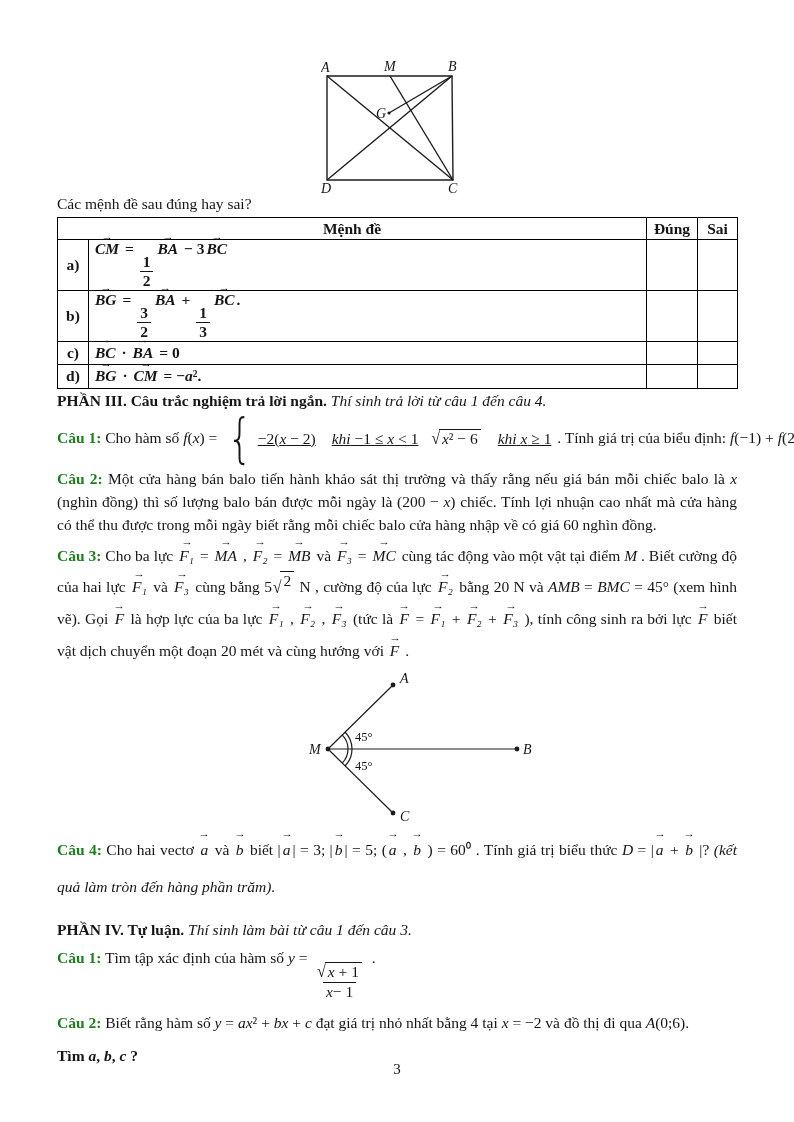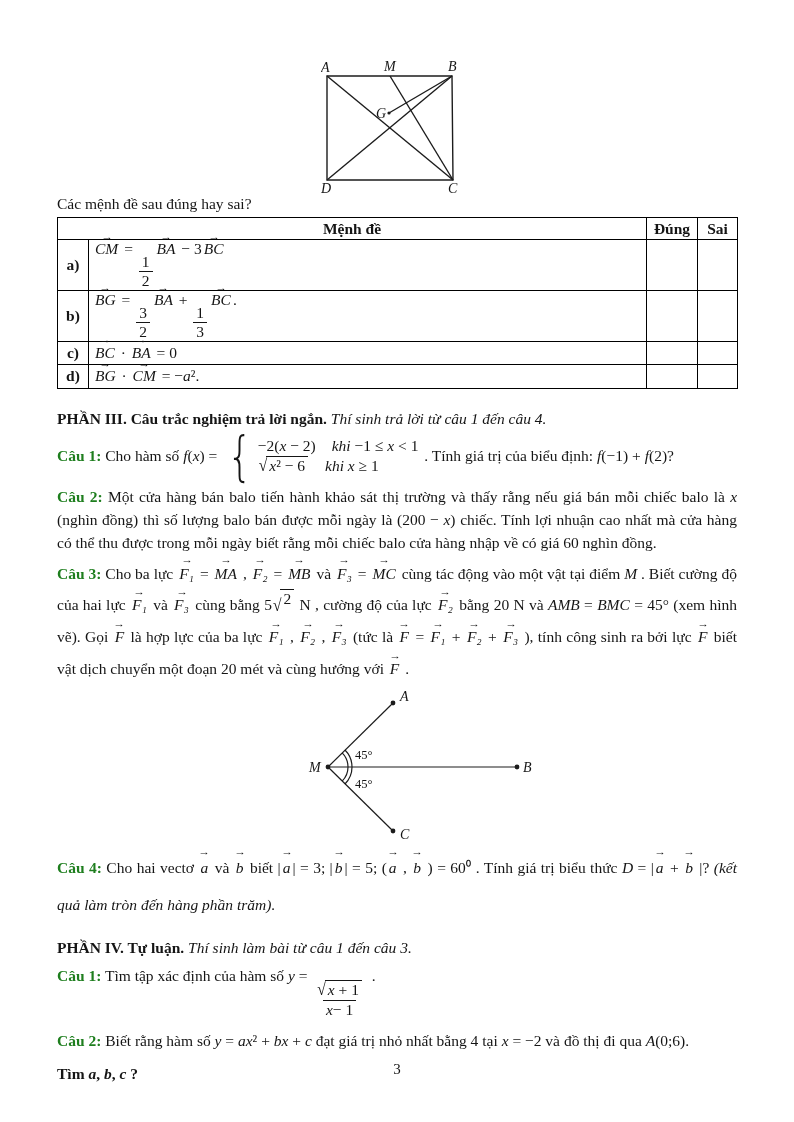--- a/index.html
+++ b/index.html
@@ -20,32 +20,32 @@
   .tk-frac{display:inline-flex;flex-direction:column;align-items:center;
     vertical-align:-0.85em;line-height:1.15;margin:0 2px;}
   .fr-n,.fr-d{display:inline-flex;justify-content:center;padding:0 3px;}
   .fr-d{border-top:1.3px solid #151515;}
   .tk-sqrt{display:inline-flex;align-items:flex-start;margin:0 1px;}
   .rs{font-style:normal;transform:scaleY(1.12);margin-right:-1px;}
   .rc{border-top:1.3px solid #151515;padding:0 3px;line-height:1.2;}
   .tk-cases{display:inline-flex;align-items:center;vertical-align:middle;margin:0 2px;}
   .brace{font-size:3.4em;font-weight:250;line-height:0.8;margin-right:1px;
     font-family:"DejaVu Sans",sans-serif;transform:scaleX(0.75);}
-  .crows{display:inline-flex;flex-direction:column;gap:1px;}
+  .crows{display:inline-flex;flex-direction:row;gap:12px;text-decoration:underline;}
   .crow{display:flex;gap:16px;align-items:center;}
   
   .fig{display:block;}
   .figlabel{font-family:"Liberation Serif",serif;font-style:italic;font-size:14px;fill:#151515;}
   .figangle{font-family:"Liberation Serif",serif;font-style:normal;font-size:12.5px;fill:#151515;}
   
   table.props{border-collapse:collapse;width:680px;table-layout:fixed;margin-top:4px;padding-left:27px;}
   table.props th,table.props td{border:1.3px solid #000;padding:0 4px;vertical-align:middle;}
   table.props th{font-weight:bold;text-align:center;height:21px;padding:0;}
   td.lab{font-weight:bold;text-align:center;padding:0;}
-  td.formula{padding-left:8px;}
+  td.formula{padding-left:8px;font-weight:bold;}
   .h-bold{font-weight:bold;}
   .h-italic{font-style:italic;}
   .section-h{margin:0;}
   .pagenum{position:absolute;left:0;right:0;bottom:44px;text-align:center;font-size:15px;}
 </style>
 </head>
 <body>
 
 <div class="page">
 
@@ -122,21 +122,21 @@
     </tr>
     <tr style="height:24px;">
       <td class="lab">d)</td>
       <td class="formula"><span class="tk-vec">BG</span><span class="tk-txt"> · </span><span class="tk-vec">CM</span><span class="tk-txt"> = −</span><span class="tk-it">a</span><span class="tk-txt">².</span></td>
       <td></td>
       <td></td>
     </tr>
   </tbody>
     </table>
 
-  <p class="section-h" style="margin-top:21px;"><span class="h-bold">PHẦN III. Câu trắc nghiệm trả lời ngắn.</span><span class="h-italic"> Thí sinh trả lời từ câu 1 đến câu 4.</span></p>
+  <p class="section-h" style="margin-top:3px;"><span class="h-bold">PHẦN III. Câu trắc nghiệm trả lời ngắn.</span><span class="h-italic"> Thí sinh trả lời từ câu 1 đến câu 4.</span></p>
 
   <p class="para" style="margin-top:8px;white-space:nowrap;"><span class="tk-lbl" style="color: rgb(30, 126, 30);">Câu 1:</span><span class="tk-txt"> Cho hàm số </span><span class="tk-it">f</span><span class="tk-txt">(</span><span class="tk-it">x</span><span class="tk-txt">) = </span><span class="tk-cases">
         <span class="brace">{</span>
         <span class="crows">
           <span class="crow">
             <span class="ce"><span class="tk-txt">−2(</span><span class="tk-it">x</span><span class="tk-txt"> − 2)</span></span>
             <span class="cc"><span class="tk-it">khi</span><span class="tk-txt"> −1 ≤ </span><span class="tk-it">x</span><span class="tk-txt"> &lt; 1</span></span>
           </span>
           <span class="crow">
             <span class="ce"><span class="tk-sqrt">

